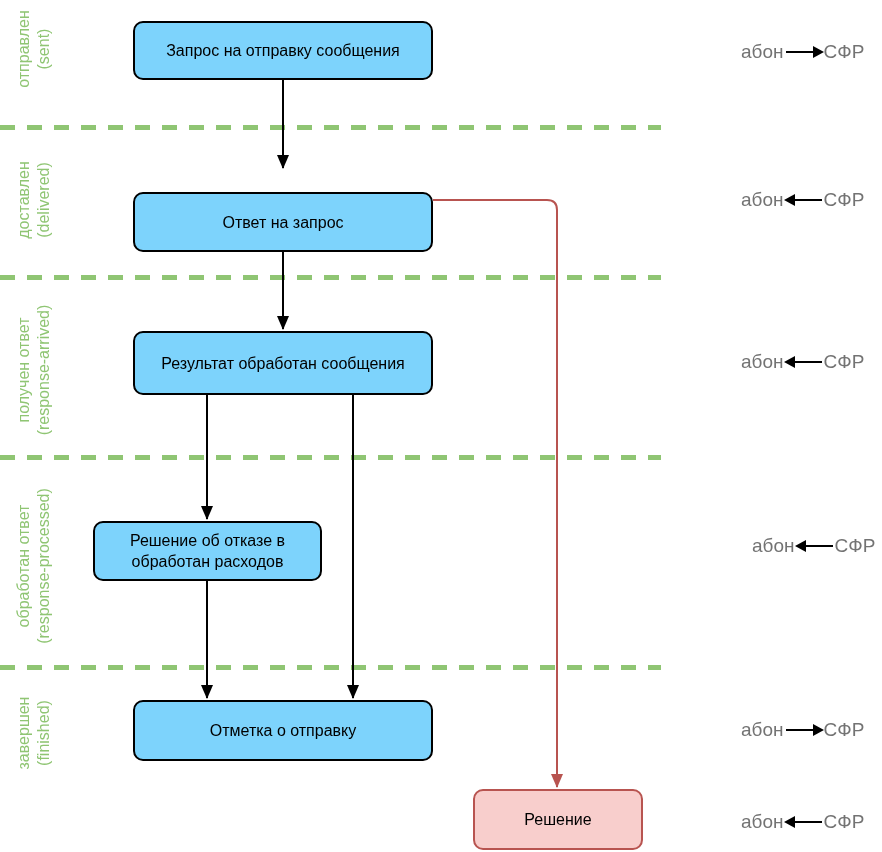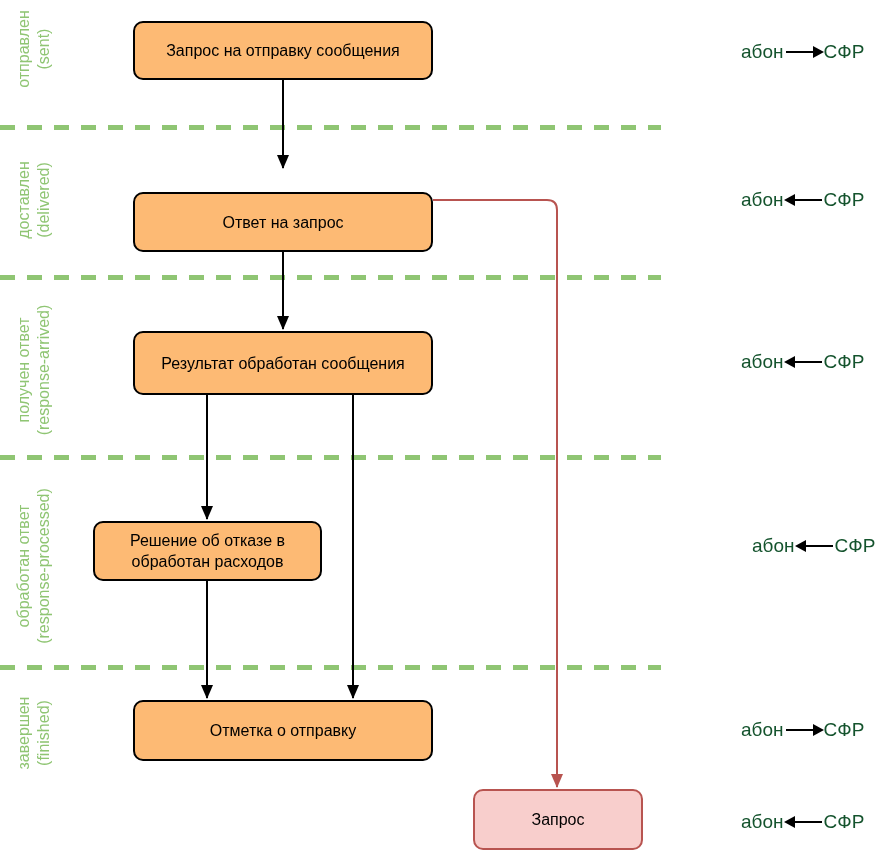--- a/index.html
+++ b/index.html
@@ -47,21 +47,21 @@
 
   
   .overlay {
     position:absolute; left:0; top:0;
     pointer-events:none;
   }
 
   
   .node {
     position:absolute;
-    background:#fdba74;
+    background:#7dd3fc;
     border:2px solid #000000;
     border-radius:10px;
     display:flex;
     align-items:center;
     justify-content:center;
     text-align:center;
     font-size:16px;
     color:#000000;
     padding:4px 12px;
     line-height:21px;
@@ -77,21 +77,21 @@
     border-color:#b85450;
   }
 
   
   .io-row {
     position:absolute;
     height:26px;
     display:flex;
     align-items:center;
     font-size:19px;
-    color:#14532d;
+    color:#737373;
     white-space:nowrap;
   }
   .io-1 { left:741px; top:39px;  }
   .io-2 { left:741px; top:187px; }
   .io-3 { left:741px; top:349px; }
   .io-4 { left:752px; top:533px; }
   .io-5 { left:741px; top:717px; }
   .io-6 { left:741px; top:809px; }
 
   .harrow {
@@ -174,21 +174,21 @@
   <div class="node node-3">
     <span>Результат обработан сообщения</span>
   </div>
   <div class="node node-4">
     <span>Решение об отказе в обработан расходов</span>
   </div>
   <div class="node node-5">
     <span>Отметка о отправку</span>
   </div>
   <div class="node node-error">
-    <span>Запрос</span>
+    <span>Решение</span>
   </div>
 
   <div class="io-row io-1 right">
     <span>абон</span>
     <span class="harrow"></span>
     <span>СФР</span>
   </div>
   <div class="io-row io-2 left">
     <span>абон</span>
     <span class="harrow"></span>

